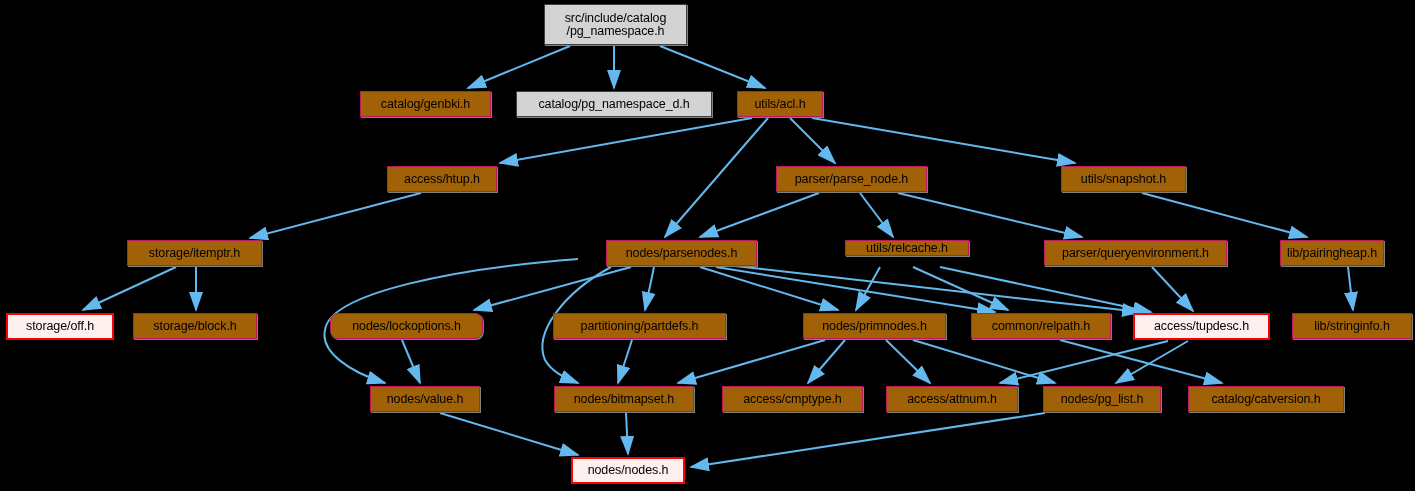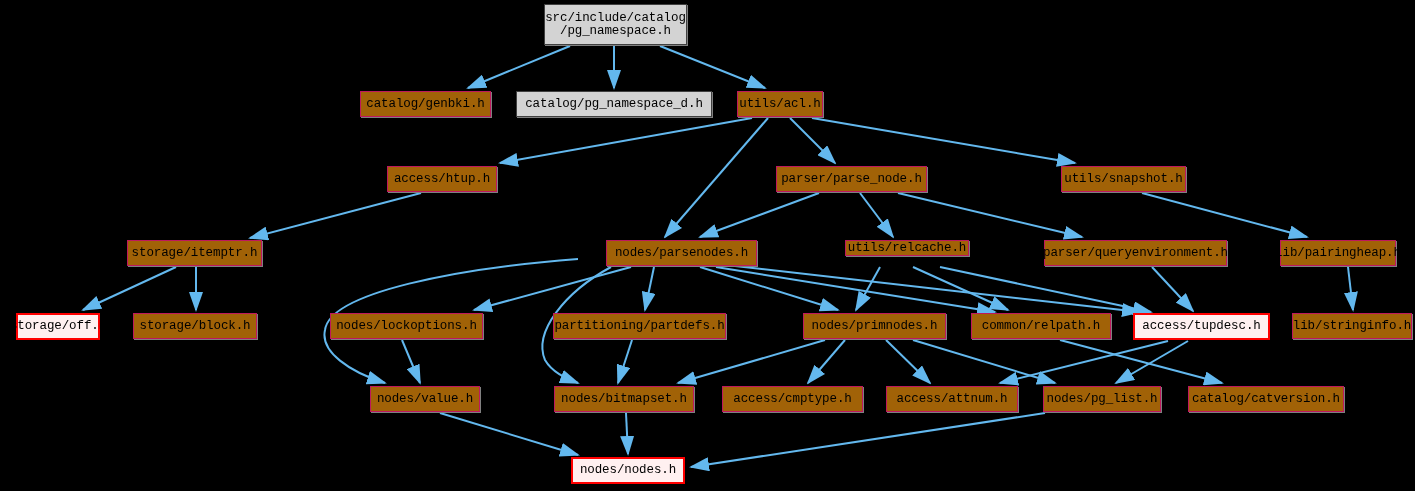--- a/index.html
+++ b/index.html
@@ -6,21 +6,21 @@
     margin: 0;
     padding: 0;
     background: #000000;
   }
   #graph {
     position: relative;
     width: 1415px;
     height: 491px;
     background: #000000;
     overflow: hidden;
-    font-family: Liberation Mono, monospace;
+    font-family: Liberation Sans, sans-serif;
   }
   #edge-layer {
     position: absolute;
     left: 0;
     top: 0;
     width: 1415px;
     height: 491px;
     pointer-events: none;
   }
   .node {
@@ -112,24 +112,24 @@
       <div class="node plain" style="left: 360px; top: 91px; width: 131px; height: 26px;"><span class="node-label">catalog/genbki.h</span></div>
       <div class="node current" style="left: 516px; top: 91px; width: 196px; height: 26px;"><span class="node-label">catalog/pg_namespace_d.h</span></div>
       <div class="node plain" style="left: 737px; top: 91px; width: 86px; height: 26px;"><span class="node-label">utils/acl.h</span></div>
       <div class="node plain" style="left: 387px; top: 166px; width: 110px; height: 26px;"><span class="node-label">access/htup.h</span></div>
       <div class="node plain" style="left: 776px; top: 166px; width: 151px; height: 26px;"><span class="node-label">parser/parse_node.h</span></div>
       <div class="node plain" style="left: 1061px; top: 166px; width: 125px; height: 26px;"><span class="node-label">utils/snapshot.h</span></div>
       <div class="node plain" style="left: 127px; top: 240px; width: 135px; height: 26px;"><span class="node-label">storage/itemptr.h</span></div>
       <div class="node plain" style="left: 578px; top: 240px; width: 151px; height: 26px; margin-left: 28px;"><span class="node-label">nodes/parsenodes.h</span></div>
       <div class="node plain" style="left: 845px; top: 240px; width: 124px; height: 16px;"><span class="node-label">utils/relcache.h</span></div>
       <div class="node plain" style="left: 1044px; top: 240px; width: 183px; height: 26px;"><span class="node-label">parser/queryenvironment.h</span></div>
-      <div class="node plain" style="left: 1280px; top: 240px; width: 116px; height: 26px;"><span class="node-label">lib/pairingheap.h</span></div>
-      <div class="node highlight" style="left: 16px; top: 313px; width: 84px; height: 27px;"><span class="node-label">storage/off.h</span></div>
+      <div class="node plain" style="left: 1280px; top: 240px; width: 104px; height: 26px;"><span class="node-label">lib/pairingheap.h</span></div>
+      <div class="node highlight" style="left: 6px; top: 313px; width: 108px; height: 27px;"><span class="node-label">storage/off.h</span></div>
       <div class="node plain" style="left: 133px; top: 313px; width: 124px; height: 26px;"><span class="node-label">storage/block.h</span></div>
-      <div class="node plain" style="left: 330px; top: 313px; width: 153px; height: 26px;"><span class="node-label">nodes/lockoptions.h</span></div>
+      <div class="node plain" style="left: 330px; top: 313px; width: 153px; height: 26px; border-radius: 8px;"><span class="node-label">nodes/lockoptions.h</span></div>
       <div class="node plain" style="left: 553px; top: 313px; width: 173px; height: 26px;"><span class="node-label">partitioning/partdefs.h</span></div>
       <div class="node plain" style="left: 803px; top: 313px; width: 143px; height: 26px;"><span class="node-label">nodes/primnodes.h</span></div>
       <div class="node plain" style="left: 971px; top: 313px; width: 140px; height: 26px;"><span class="node-label">common/relpath.h</span></div>
       <div class="node highlight" style="left: 1133px; top: 313px; width: 137px; height: 27px;"><span class="node-label">access/tupdesc.h</span></div>
       <div class="node plain" style="left: 1292px; top: 313px; width: 120px; height: 26px;"><span class="node-label">lib/stringinfo.h</span></div>
       <div class="node plain" style="left: 370px; top: 386px; width: 110px; height: 26px;"><span class="node-label">nodes/value.h</span></div>
       <div class="node plain" style="left: 554px; top: 386px; width: 140px; height: 26px;"><span class="node-label">nodes/bitmapset.h</span></div>
       <div class="node plain" style="left: 722px; top: 386px; width: 141px; height: 26px;"><span class="node-label">access/cmptype.h</span></div>
       <div class="node plain" style="left: 886px; top: 386px; width: 132px; height: 26px;"><span class="node-label">access/attnum.h</span></div>
       <div class="node plain" style="left: 1043px; top: 386px; width: 118px; height: 26px;"><span class="node-label">nodes/pg_list.h</span></div>

